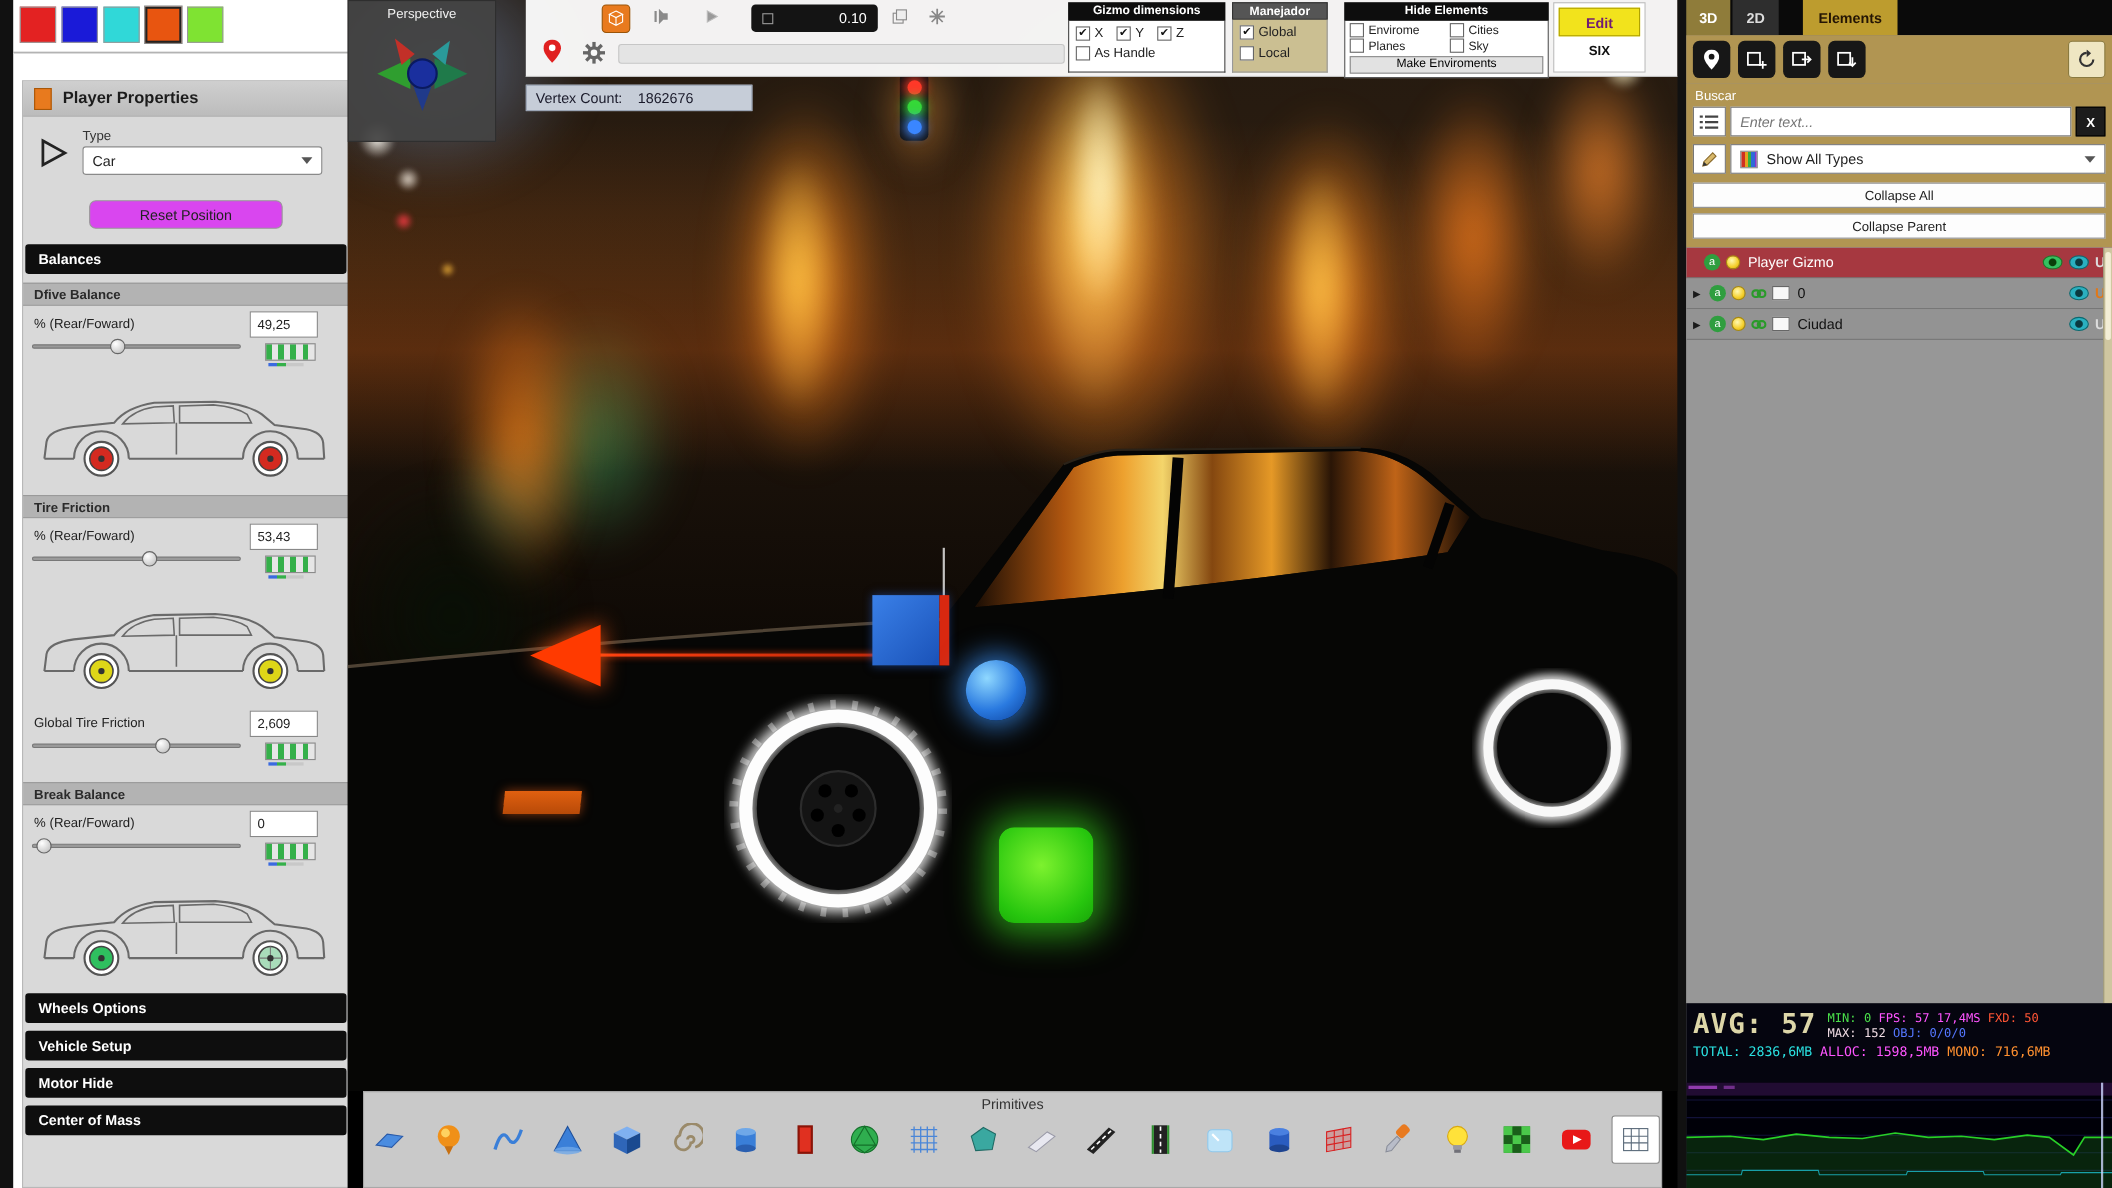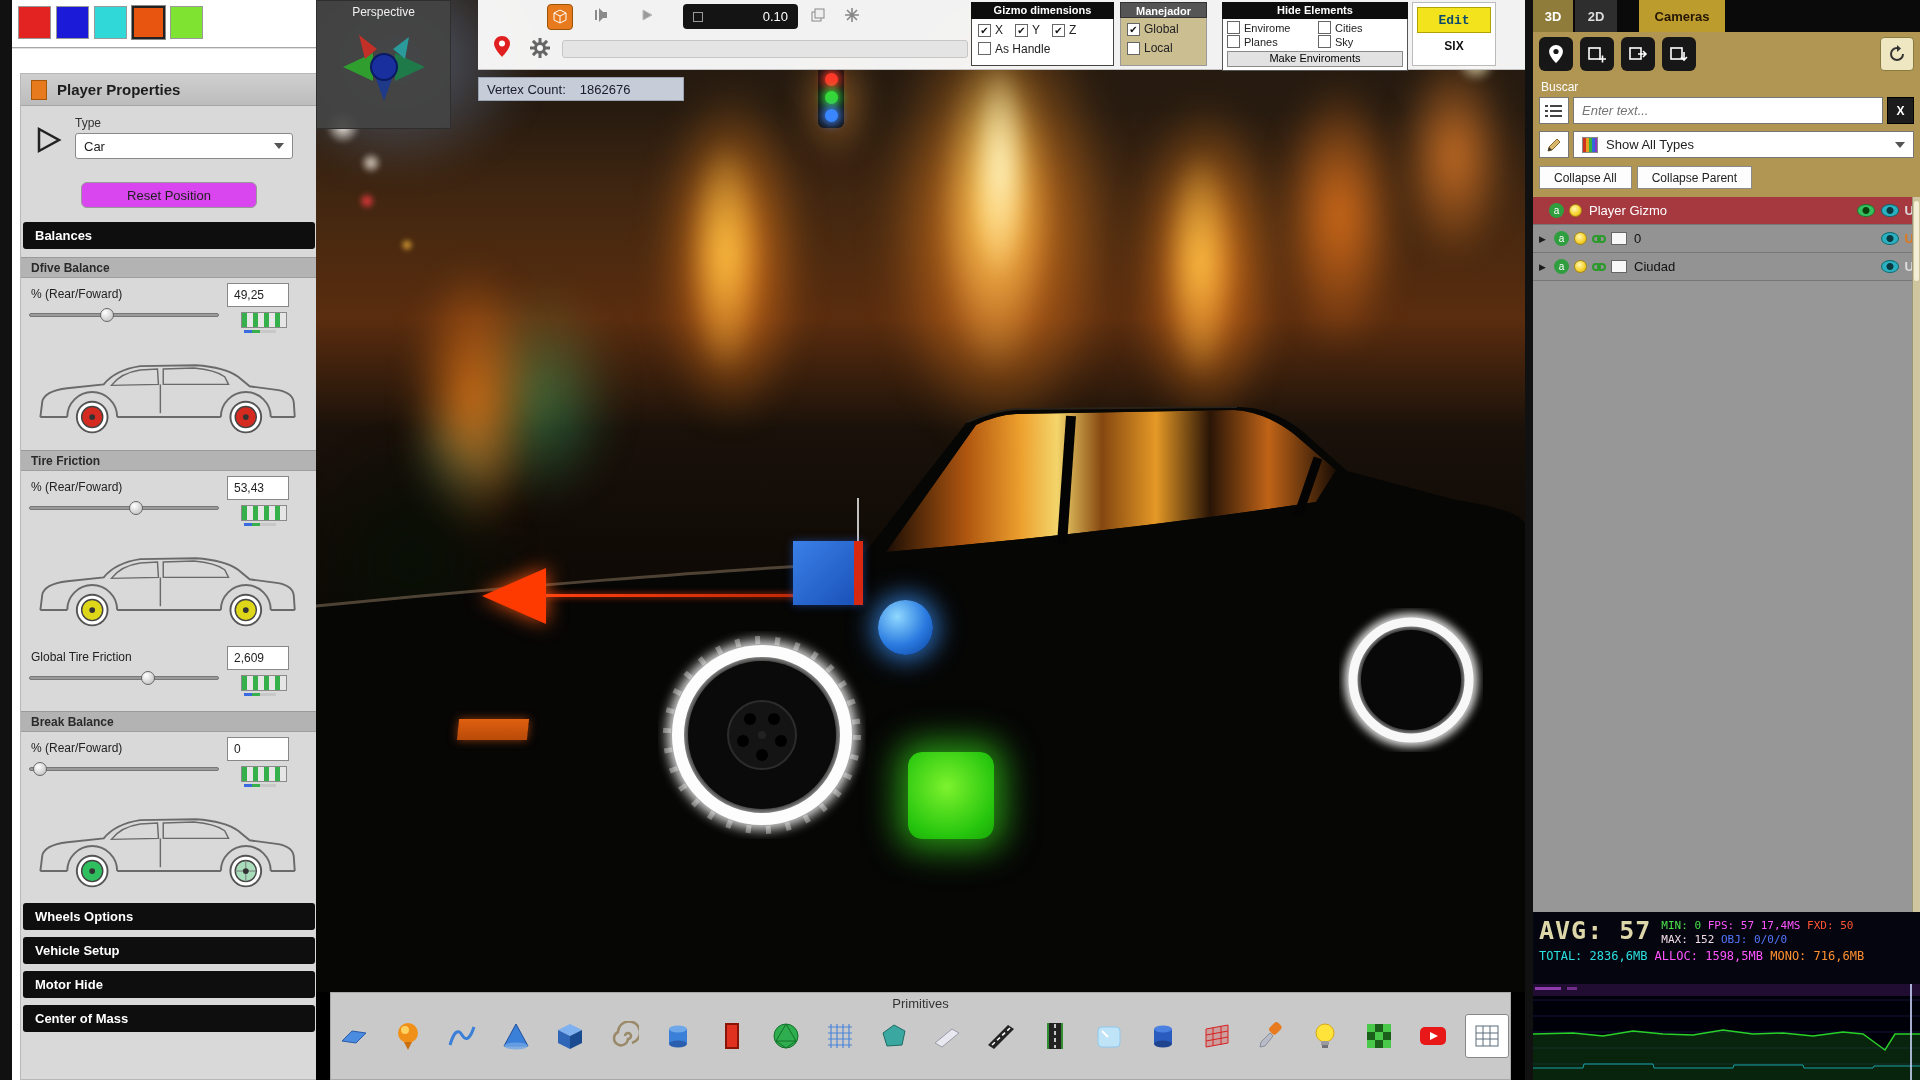--- a/index.html
+++ b/index.html
@@ -103,21 +103,21 @@
   .gz-r1{display:flex;gap:12px;margin-bottom:4px;}
   .mj-box{left:642px;top:2px;width:87px;}
   .mj-head{height:16px;background:#555;color:#fff;font-size:11px;font-weight:bold;text-align:center;line-height:16px;border:1px solid #333;}
   .mj-body{height:48px;background:#cbbf92;border:1px solid #999;border-top:none;padding:4px 6px;display:flex;flex-direction:column;gap:5px;}
   .he-box{left:744px;top:2px;width:186px;}
   .he-body{background:#fff;border:1px solid #555;border-top:none;padding:2px 4px 3px;}
   .he-grid{display:grid;grid-template-columns:1fr 1fr;gap:1px 6px;}
   .he-grid .cb-row{font-size:11px;text-align:center;}
   .he-btn{margin-top:2px;width:100%;height:16px;background:#e2e2e2;border:1px solid #8a8a8a;font-size:11px;line-height:13px;text-align:center;font-family:inherit;}
   .es-box{left:934px;top:2px;width:84px;height:64px;background:#fff;border:1px solid #bbb;padding:4px;}
-  .edit-btn{width:100%;height:26px;background:#f2e31c;border:1px solid #b0a200;font-size:13px;font-weight:bold;color:#0c4a6e;font-family:Liberation Mono, monospace;}
+  .edit-btn{width:100%;height:26px;background:#f2e31c;border:1px solid #b0a200;font-size:13px;font-weight:bold;color:#701a75;font-family:Liberation Sans, sans-serif;}
   .six-label{display:block;text-align:center;font-size:12px;font-weight:bold;color:#111;margin-top:6px;}
   #vertex-box{position:absolute;left:162px;top:77px;width:206px;height:24px;background:#c6cdd8;border:1px solid #9aa4b4;display:flex;align-items:center;gap:14px;padding:0 8px;font-size:13px;color:#1a1a2a;}
 
   #primitives-bar{position:absolute;left:14px;right:14px;bottom:0;height:88px;background:#c9c9c9;border:1px solid #a8a8a8;}
   .prim-title{display:block;text-align:center;font-size:13px;color:#333;margin-top:3px;}
   .prim-row{display:flex;gap:10px;padding:3px 1px 0;align-items:center;}
   .prim{width:44px;height:44px;display:flex;align-items:center;justify-content:center;}
   .prim-sel{background:#fff;border:1px solid #888;border-radius:3px;}
 
   
@@ -133,21 +133,21 @@
   .rp-search{background:#b19552;padding:2px 6px 8px;flex:0 0 auto;}
   .buscar{font-size:12px;color:#fff;margin:2px 0 3px 2px;display:block;}
   .search-row,.filter-row{display:flex;gap:4px;height:27px;}
   .filter-row{margin-top:7px;}
   .mini-btn{width:30px;height:27px;background:#fff;border:1px solid #777;display:flex;align-items:center;justify-content:center;}
   .search-input{flex:1;height:27px;border:1px solid #777;font-size:13px;font-style:italic;padding:0 8px;color:#333;font-family:inherit;}
   .clear-btn{width:27px;height:27px;background:#1c1c1c;color:#fff;font-size:12px;font-weight:bold;border:1px solid #000;font-family:inherit;}
   .dropdown{flex:1;height:27px;background:#fff;border:1px solid #777;display:flex;align-items:center;gap:8px;padding:0 8px;font-size:13px;color:#222;}
   .stripes{width:16px;height:16px;background:linear-gradient(90deg,#d03020 0 3px,#e8a020 3px 6px,#35b040 6px 9px,#3069d8 9px 12px,#8a35c8 12px 16px);border:1px solid #888;}
   .dd-chev{margin-left:auto;width:0;height:0;border-left:5px solid transparent;border-right:5px solid transparent;border-top:6px solid #555;}
-  .collapse-row{display:flex;gap:5px;margin-top:8px;}
+  .collapse-row{display:flex;gap:5px;margin-top:8px;flex-direction:column;}
   .collapse-btn{height:23px;background:#fdfdfd;border:1px solid #8a8a8a;font-size:12px;color:#222;padding:0 14px;font-family:inherit;}
   .rp-list{flex:1;background:#979797;position:relative;overflow:hidden;}
   .h-row{height:28px;display:flex;align-items:center;gap:5px;padding:0 6px;border-bottom:1px solid #777;font-size:13px;}
   .h-row.sel{background:#a63840;color:#fff;padding-left:16px;}
   .h-row.normal{background:#939393;color:#101010;}
   .arrow{font-size:9px;color:#1a1a1a;width:10px;}
   .badge-a{width:15px;height:15px;border-radius:50%;background:#2f9e3f;color:#fff;font-size:10px;line-height:15px;text-align:center;flex:0 0 auto;}
   .bulb{width:13px;height:13px;border-radius:50%;background:radial-gradient(circle at 40% 35%,#fff8b0,#f5cf2a 60%,#caa112);border:1px solid #a88a10;flex:0 0 auto;}
   .boxic{width:16px;height:13px;background:#f8f8f8;border:1px solid #666;flex:0 0 auto;}
   .row-name{margin-left:2px;}
@@ -686,21 +686,21 @@
           </svg>
         </div>
     </div>
   </div>
 </div>
 
 <div id="right-panel">
   <div class="rp-tabs">
     <div class="tab tab-3d">3D</div>
     <div class="tab tab-2d">2D</div>
-    <div class="tab tab-cam">Cameras</div>
+    <div class="tab tab-cam">Elements</div>
   </div>
 
   <div class="rp-tools">
     <div class="tool-btn">
       <svg width="14" height="19" viewBox="0 0 16 22">
           <path d="M8,0 C3.5,0 0,3.4 0,7.8 C0,13 8,21 8,21 C8,21 16,13 16,7.8 C16,3.4 12.5,0 8,0 Z" fill="#fff"></path>
           <circle cx="8" cy="7.5" r="3" fill="#171717"></circle>
         </svg>
     </div>
     <div class="tool-btn">

